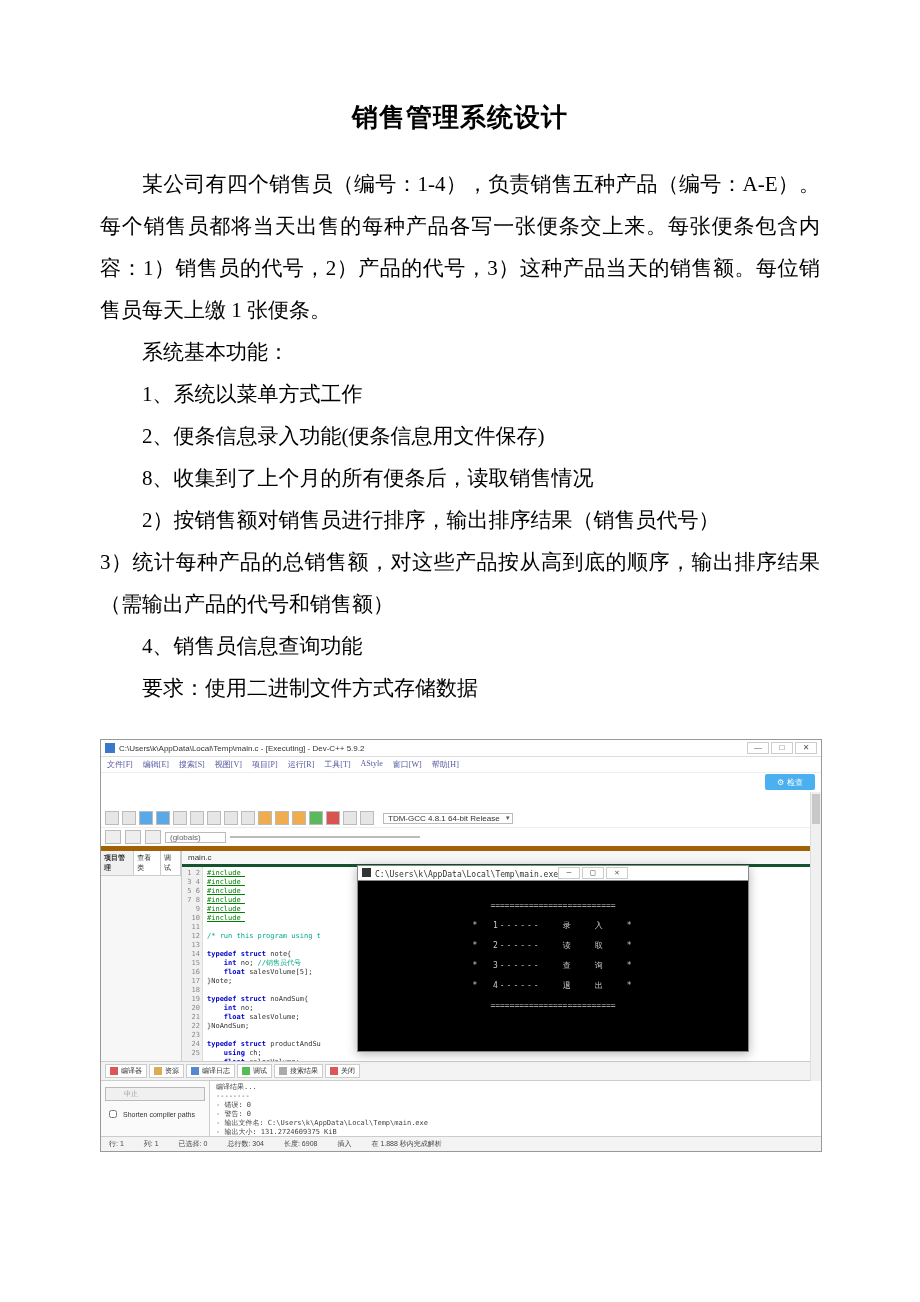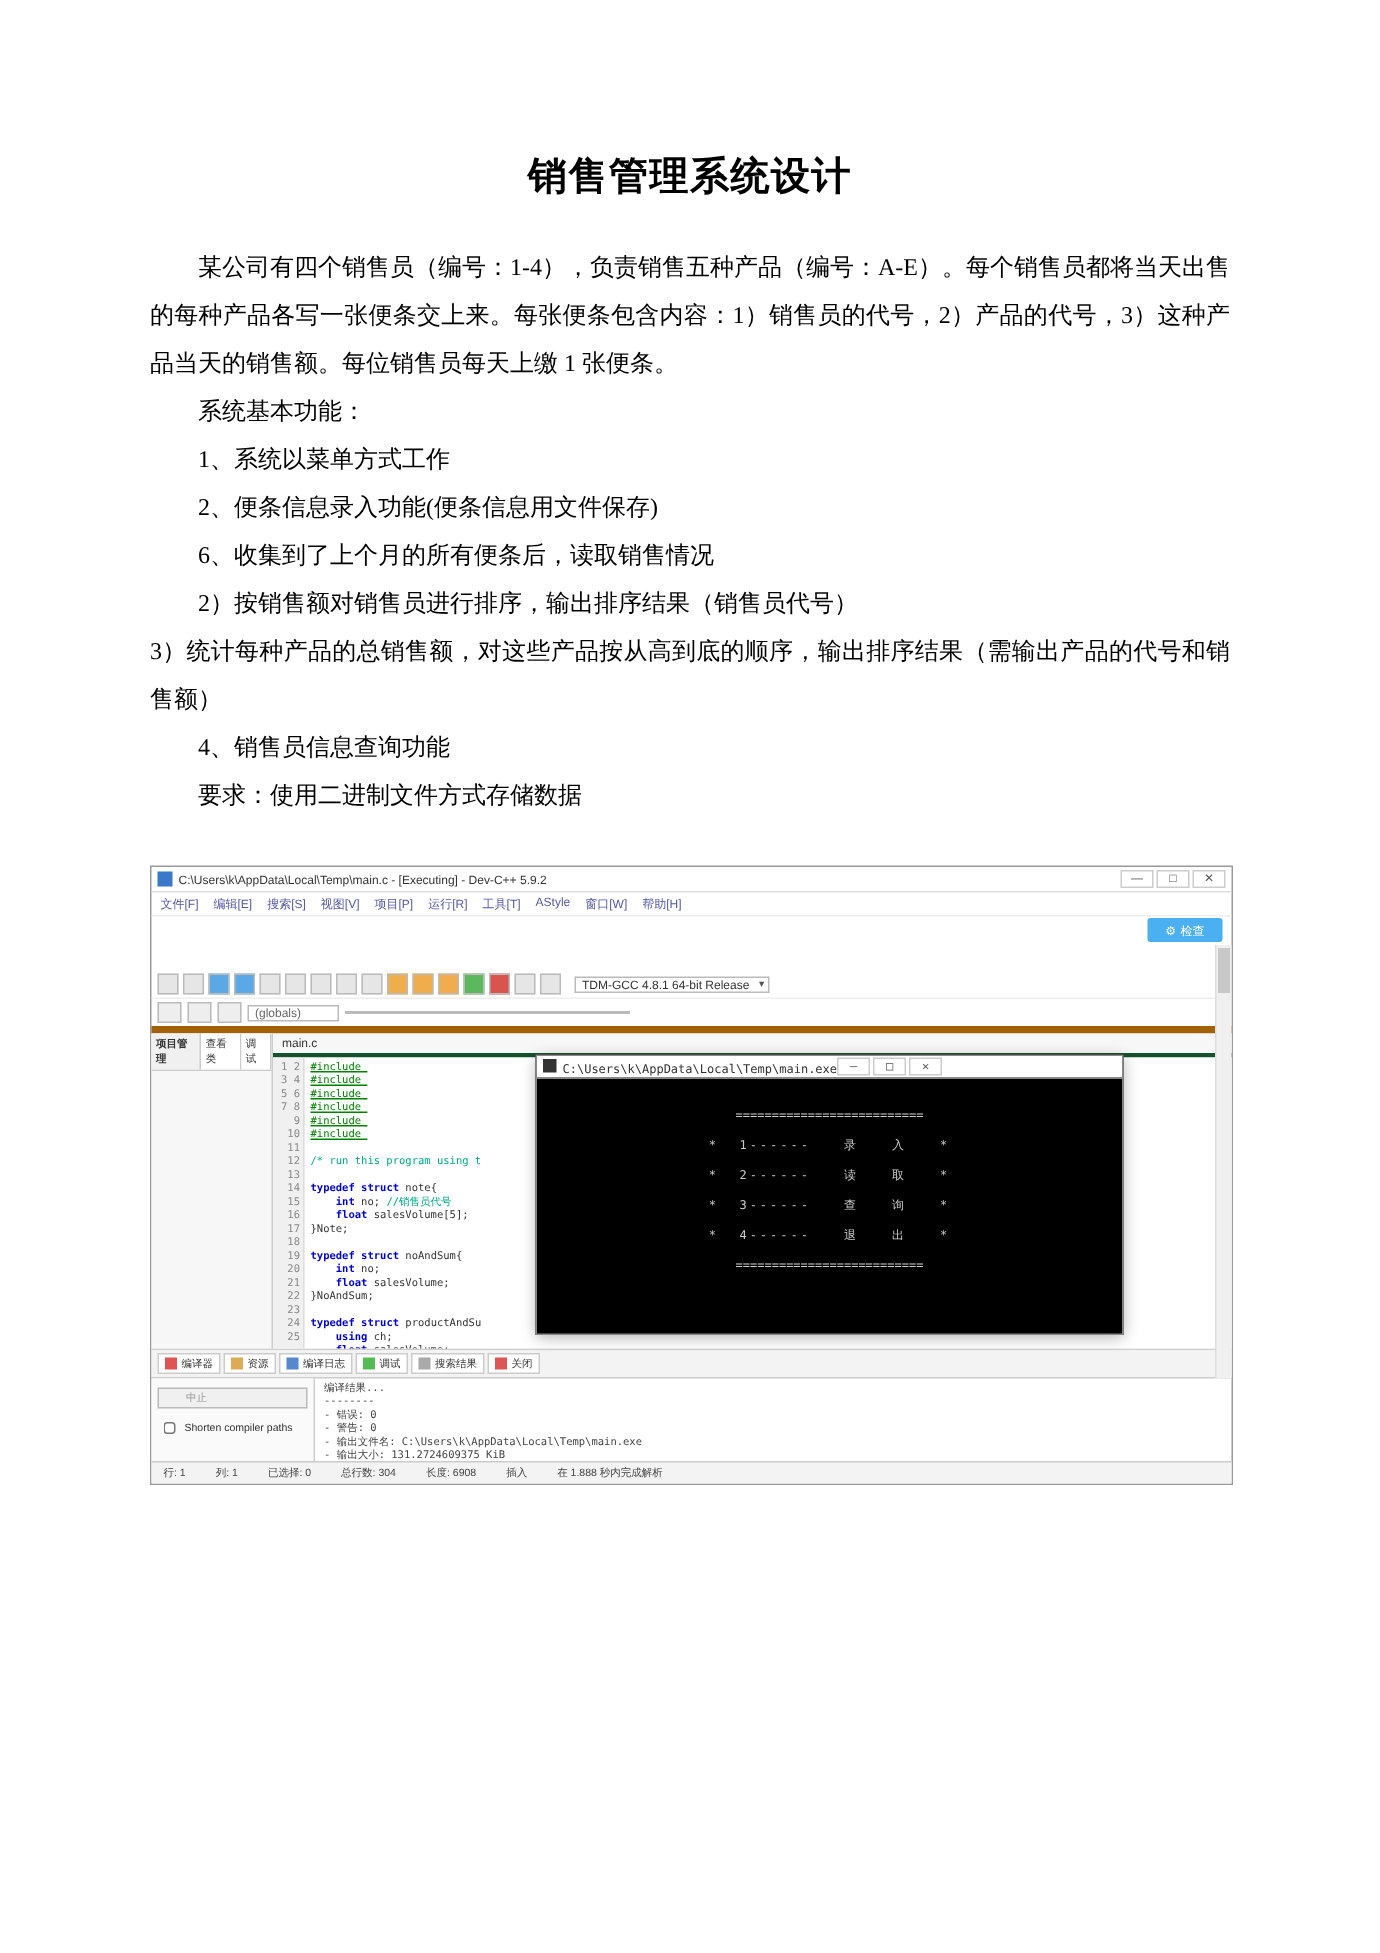--- a/index.html
+++ b/index.html
@@ -14,21 +14,21 @@
   }
   h1 {
     text-align: center;
     font-family: "SimHei", "Heiti SC", sans-serif;
     font-size: 26px;
     font-weight: bold;
     margin: 0 0 28px 0;
     letter-spacing: 1px;
   }
   .body-text p {
-    font-size: 16px;
+    font-size: 21px;
     line-height: 2.0;
     margin: 0;
     text-align: justify;
   }
   .indent {
     text-indent: 2em;
   }
   
   .shot {
     margin: 30px auto 0 auto;
@@ -67,20 +67,21 @@
     line-height: 10px;
     font-size: 8px;
     color: #555;
   }
   .menubar {
     display: flex;
     gap: 10px;
     padding: 2px 6px;
     color: #5558a0;
     border-bottom: 1px solid #eee;
+    font-family: Liberation Serif, serif;
   }
   .toolbar {
     display: flex;
     align-items: center;
     gap: 3px;
     padding: 2px 4px;
     border-bottom: 1px solid #eee;
     flex-wrap: wrap;
     margin-top: 36px;
   }
@@ -330,21 +331,21 @@
 <body>
 
 <div class="page">
   <h1>销售管理系统设计</h1>
 
   <div class="body-text">
     <p class="indent">某公司有四个销售员（编号：1-4），负责销售五种产品（编号：A-E）。每个销售员都将当天出售的每种产品各写一张便条交上来。每张便条包含内容：1）销售员的代号，2）产品的代号，3）这种产品当天的销售额。每位销售员每天上缴 1 张便条。</p>
     <p class="indent">系统基本功能：</p>
     <p class="indent">1、系统以菜单方式工作</p>
     <p class="indent">2、便条信息录入功能(便条信息用文件保存)</p>
-    <p class="indent">6、收集到了上个月的所有便条后，读取销售情况</p>
+    <p class="indent">8、收集到了上个月的所有便条后，读取销售情况</p>
     <p class="indent">2）按销售额对销售员进行排序，输出排序结果（销售员代号）</p>
     <p style="text-indent:0">3）统计每种产品的总销售额，对这些产品按从高到底的顺序，输出排序结果（需输出产品的代号和销售额）</p>
     <p class="indent">4、销售员信息查询功能</p>
     <p class="indent">要求：使用二进制文件方式存储数据</p>
   </div>
 
   <div class="shot">
 
     <div class="titlebar">
       <div class="left">

